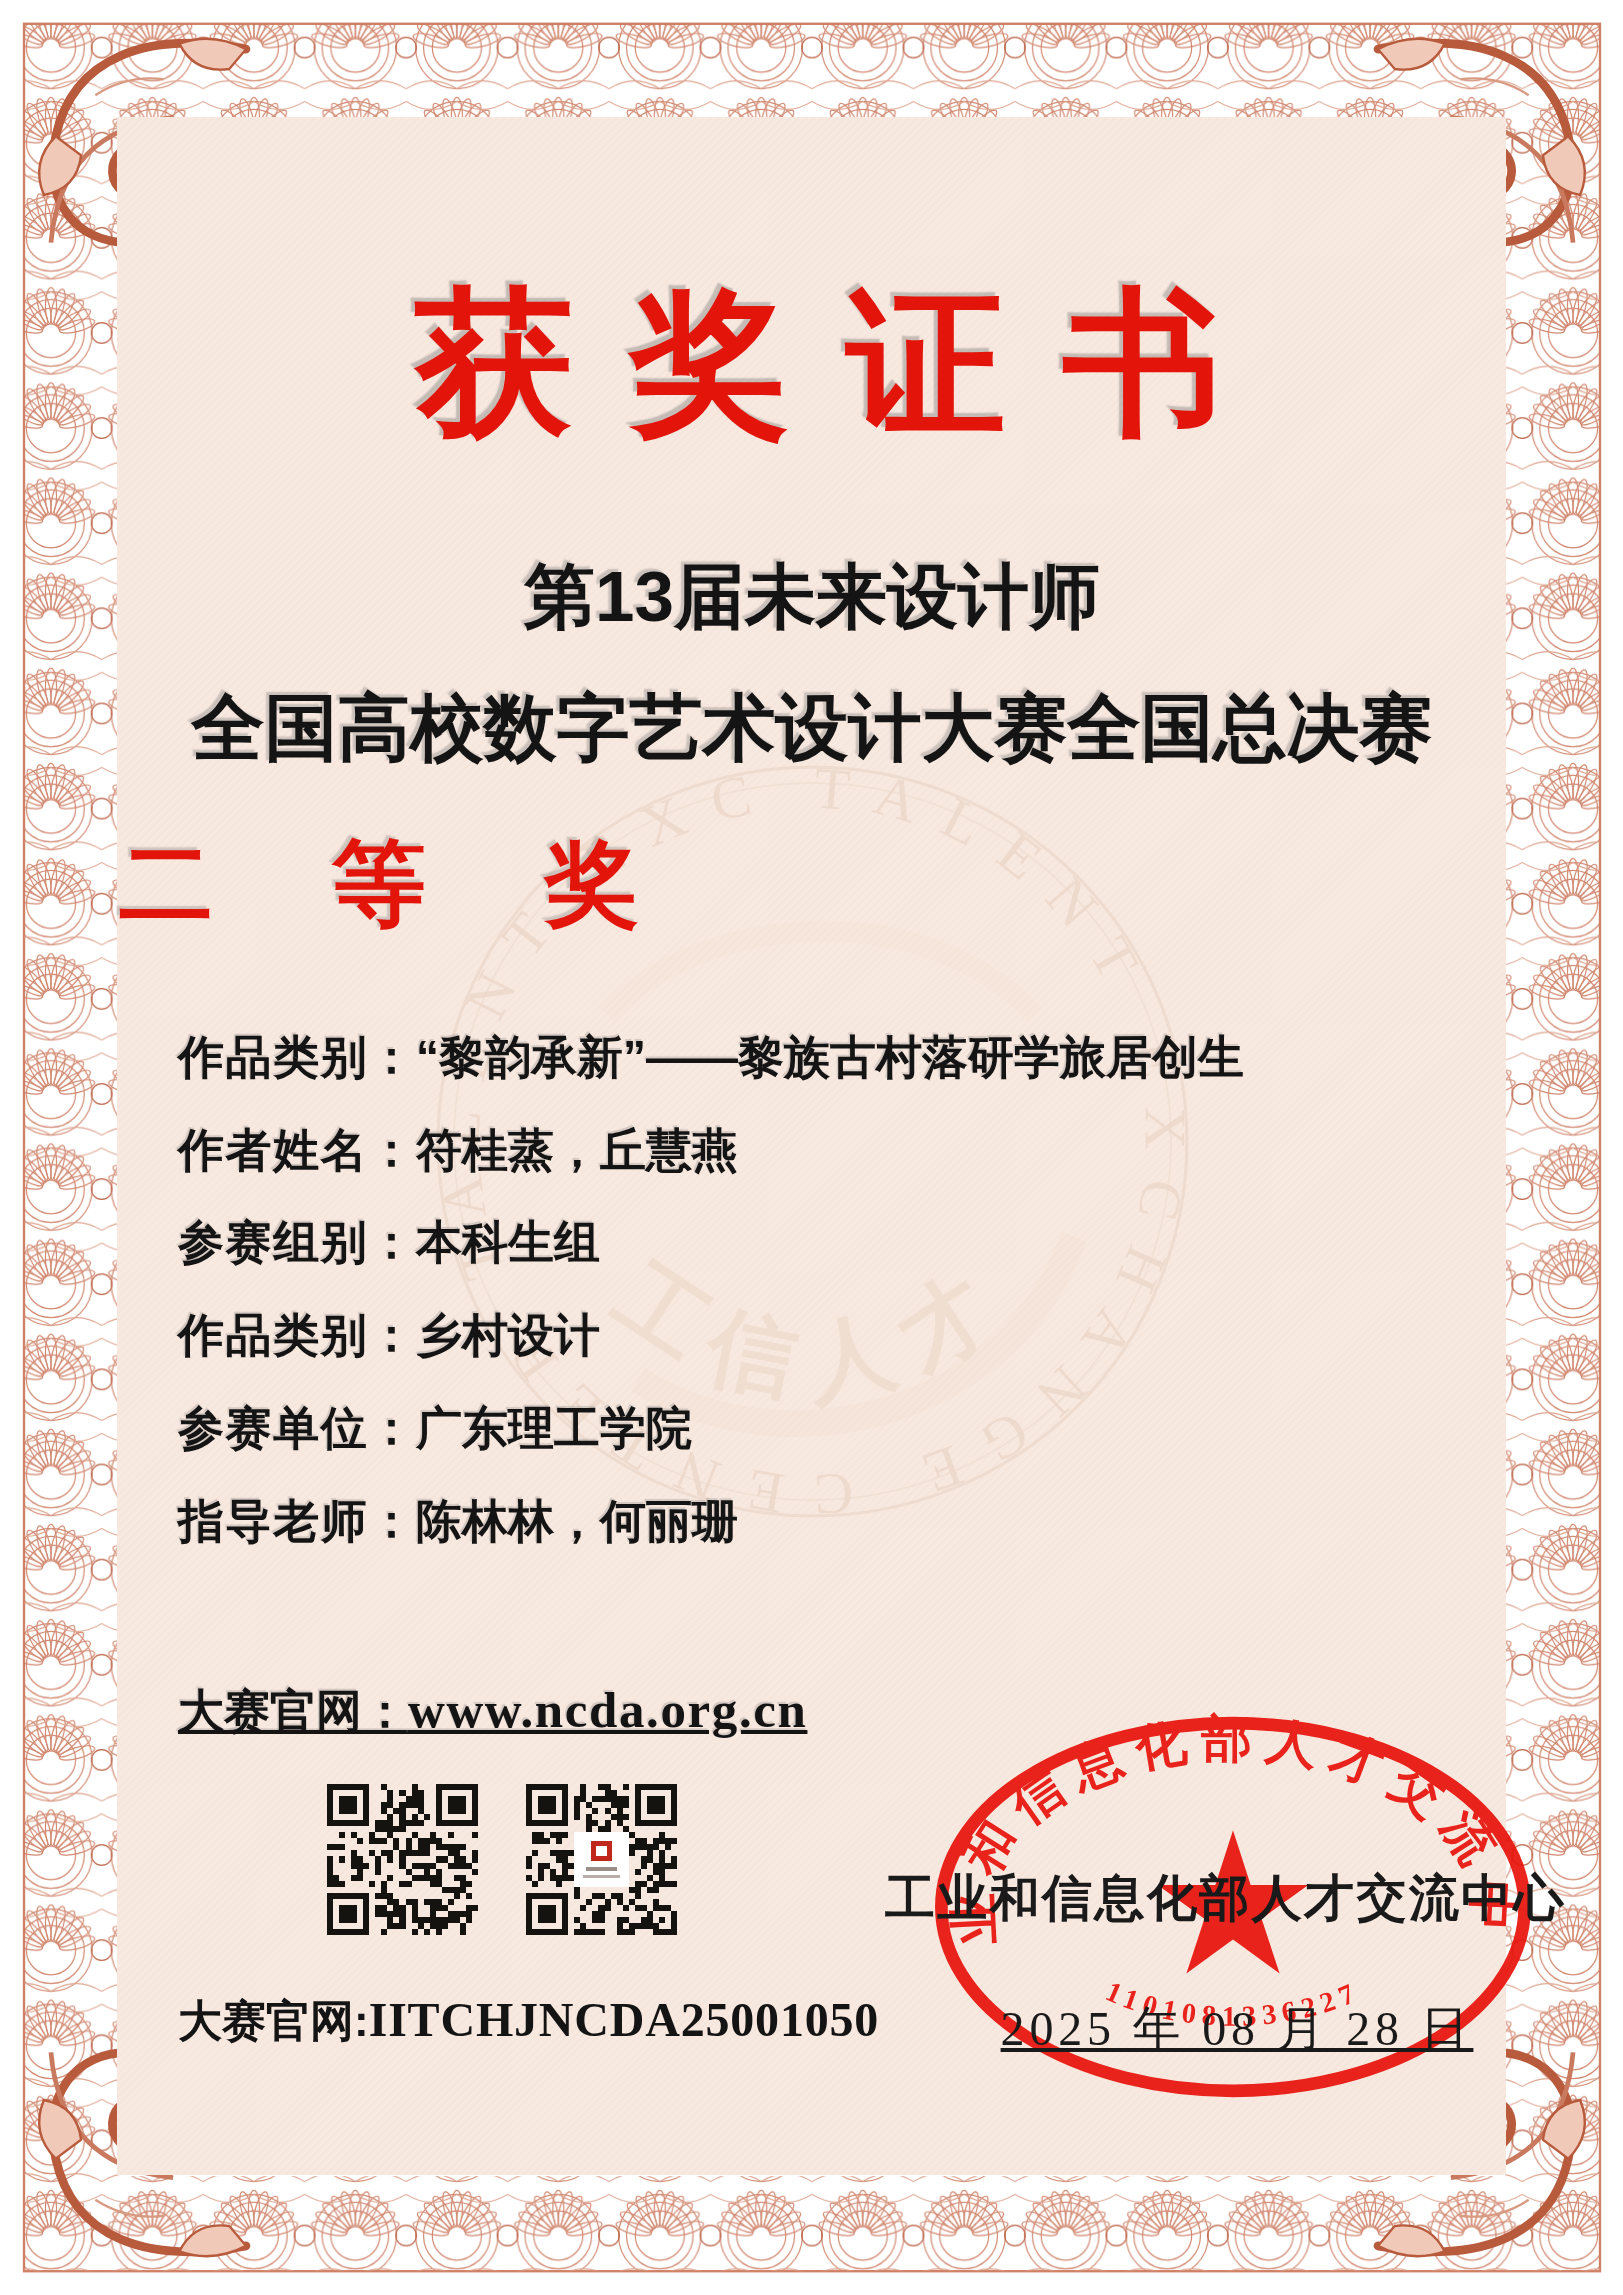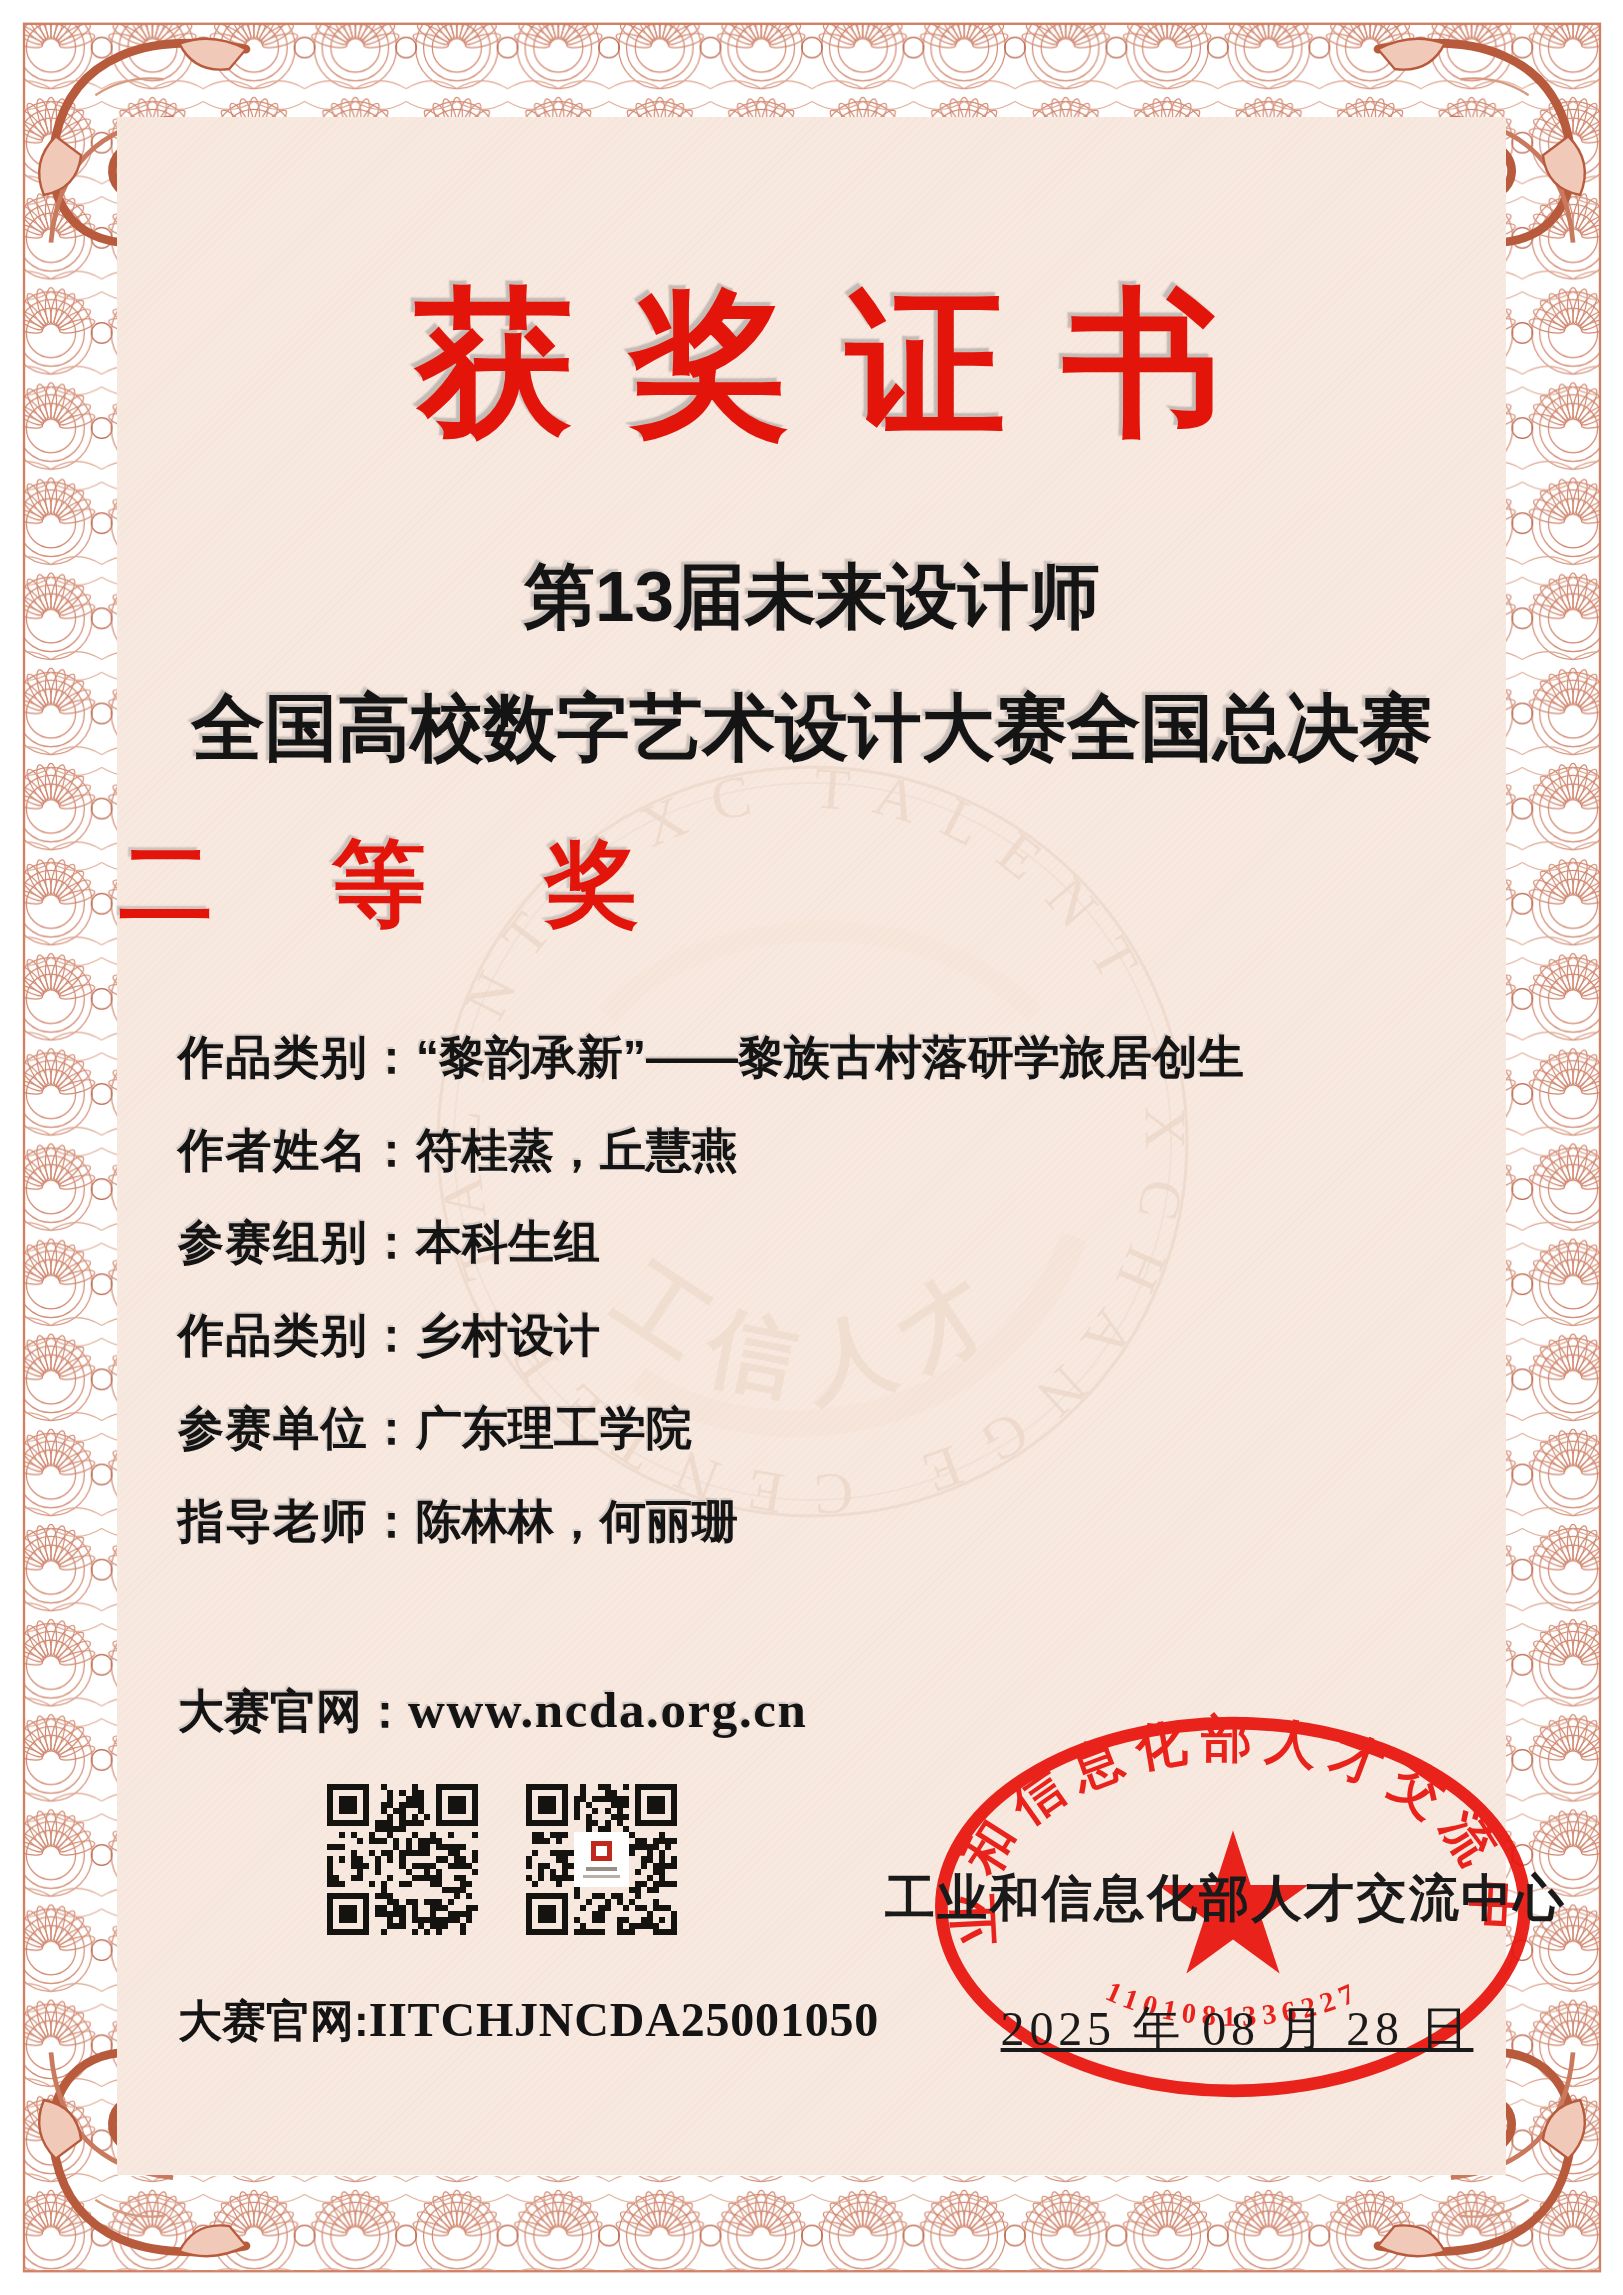--- a/index.html
+++ b/index.html
@@ -21,21 +21,21 @@
         font-weight:900;font-size:73px;line-height:1.05;color:#141414;
         text-shadow:-3.2px -3.2px 1.6px rgba(130,130,130,0.38);}
   .award{position:absolute;left:0;top:837px;width:100%;text-align:left;z-index:3;
         font-weight:900;font-size:94px;line-height:1;color:#e3150b;
         letter-spacing:119px;text-indent:119px;
         text-shadow:-3.2px -3.2px 1.6px rgba(130,130,130,0.35);}
   .field-row{position:absolute;left:178px;z-index:3;font-size:46px;font-weight:700;color:#141414;
         white-space:nowrap;text-shadow:-1.6px -1.6px 0.8px rgba(130,130,130,0.30);}
   .field-row .lbl{letter-spacing:1.6px;}
   .website{position:absolute;left:178px;top:1681px;z-index:3;font-size:46px;font-weight:700;color:#141414;
-        text-shadow:-1.6px -1.6px 0.8px rgba(130,130,130,0.30);}
+        text-shadow:-1.6px -1.6px 0.8px rgba(130,130,130,0.30);text-decoration:underline;}
   .website .url{font-family:"Liberation Serif",serif;font-size:51px;font-weight:600;letter-spacing:1.6px;}
   .qr{position:absolute;top:1784px;width:151px;height:151px;z-index:3;}
   #qr1{left:327px;} #qr2{left:526px;}
   .certno{position:absolute;left:178px;top:1992px;z-index:3;font-size:44px;font-weight:700;color:#141414;}
   .certno .num{font-family:"Liberation Serif",serif;font-size:48px;font-weight:600;letter-spacing:0.8px;}
   .stamp{position:absolute;left:916px;top:1697px;width:634px;height:420px;z-index:4;opacity:.93;}
   .org-line{position:absolute;left:825px;top:1865px;width:801px;text-align:center;z-index:5;
         font-family:"Liberation Serif",serif;font-weight:600;font-size:50px;color:#1a1a1a;letter-spacing:2.4px;}
   .date-line{position:absolute;left:920px;top:1997px;width:634px;text-align:center;z-index:5;
         font-family:"Liberation Serif",serif;font-weight:500;font-size:48px;color:#1a1a1a;letter-spacing:4.8px;text-decoration:underline;}

